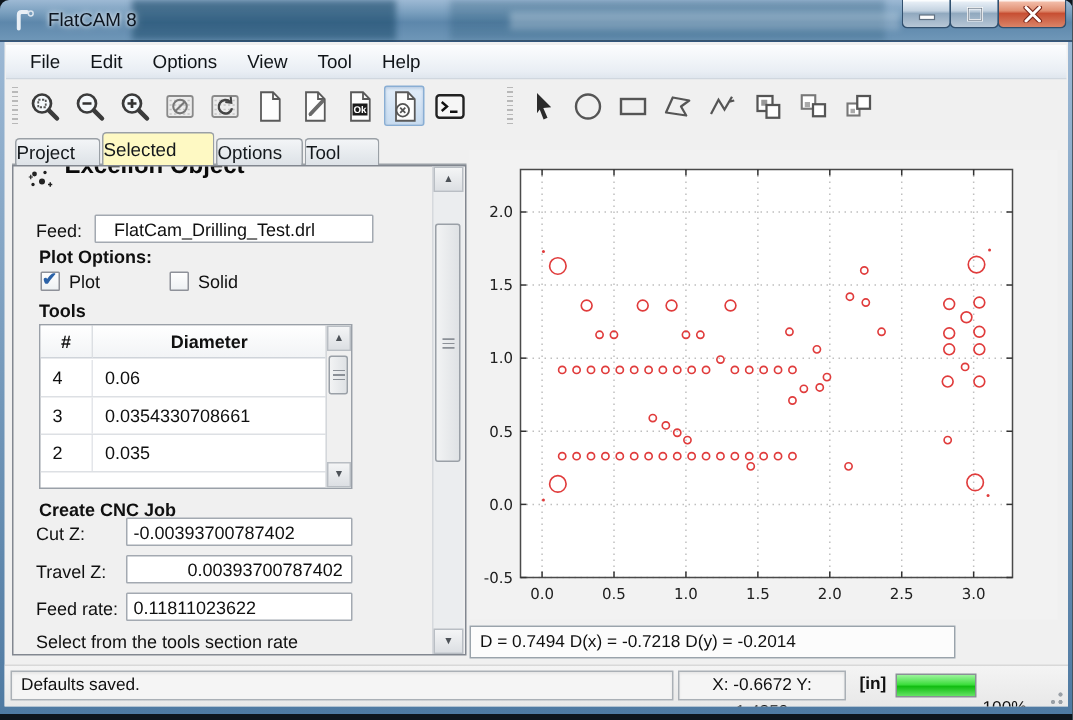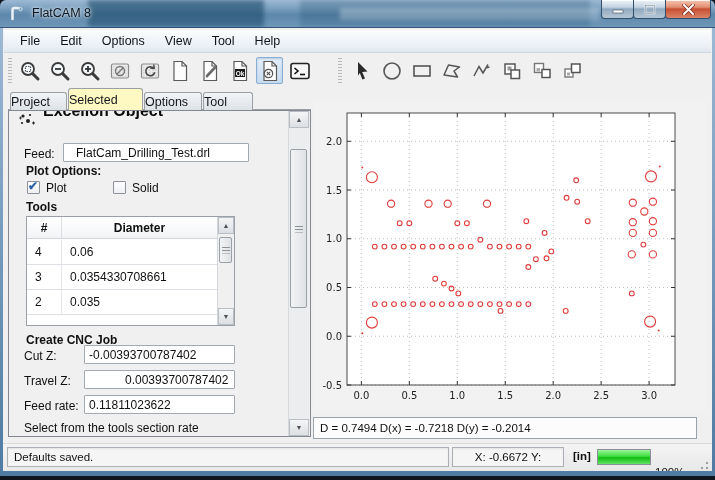--- a/index.html
+++ b/index.html
@@ -67,21 +67,21 @@
   .tbl-sb{position:absolute;right:0;top:0;width:17px;height:100%;background:#f0f0f0;border-left:1px solid #d4d7db;}
   
   .sb-btn{position:absolute;left:0;width:100%;height:17px;background:linear-gradient(180deg,#f4f5f6,#dcdfe3);border:1px solid #b9bec4;display:flex;align-items:center;justify-content:center;font-size:7px;color:#4d5258;}
   .sb-thumb{position:absolute;left:1px;background:linear-gradient(90deg,#f2f3f4,#dfe2e5);border:1px solid #9aa0a7;border-radius:2px;}
   .sb-grip{position:absolute;left:50%;top:50%;transform:translate(-50%,-50%);width:8px;height:7px;
     background:repeating-linear-gradient(180deg,#8b9097 0 1px,transparent 1px 3px);}
   .panel-sb{position:absolute;right:1px;top:0px;width:21px;height:100%;background:#ebedef;border-left:1px solid #d6d9dd;}
   
   .plot{position:absolute;left:310px;top:72px;width:392px;height:313px;background:#f2f2f2;}
   
-  .dbox{position:absolute;left:310px;top:389px;width:384px;height:22px;border:1px solid #9aa3ab;background:#fcfcfc;
+  .dbox{position:absolute;left:310px;top:389px;width:324px;height:22px;border:1px solid #9aa3ab;background:#fcfcfc;
     font-size:11.5px;color:#101010;line-height:20px;padding-left:6px;}
   .statusbar{position:absolute;left:0px;top:415px;width:709px;height:28px;background:linear-gradient(180deg,#f4f4f4,#e8e8e8);border-top:1px solid #d8d8d8;}
   .sunken{position:absolute;top:3px;height:20px;border:1px solid #aab0b6;background:#f5f5f5;box-shadow:inset 0 1px 2px rgba(0,0,0,.07);
     font-size:11.5px;color:#101010;line-height:18px;padding:0 6px;}
   .units{position:absolute;top:6px;font-size:11.5px;font-weight:bold;color:#101010;}
   .pbar{position:absolute;top:5px;width:54px;height:16px;border:1px solid #8a9096;background:#fdfdfd;}
   .pbar .fill{height:100%;background:linear-gradient(180deg,#9cf49c 0%,#3ede3e 45%,#12bd12 55%,#63e463 100%);}
   .ppct{position:absolute;top:6px;font-size:11.5px;color:#101010;margin-top:16px;}
   .grip{position:absolute;right:3px;top:14px;width:12px;height:12px;
     background:

